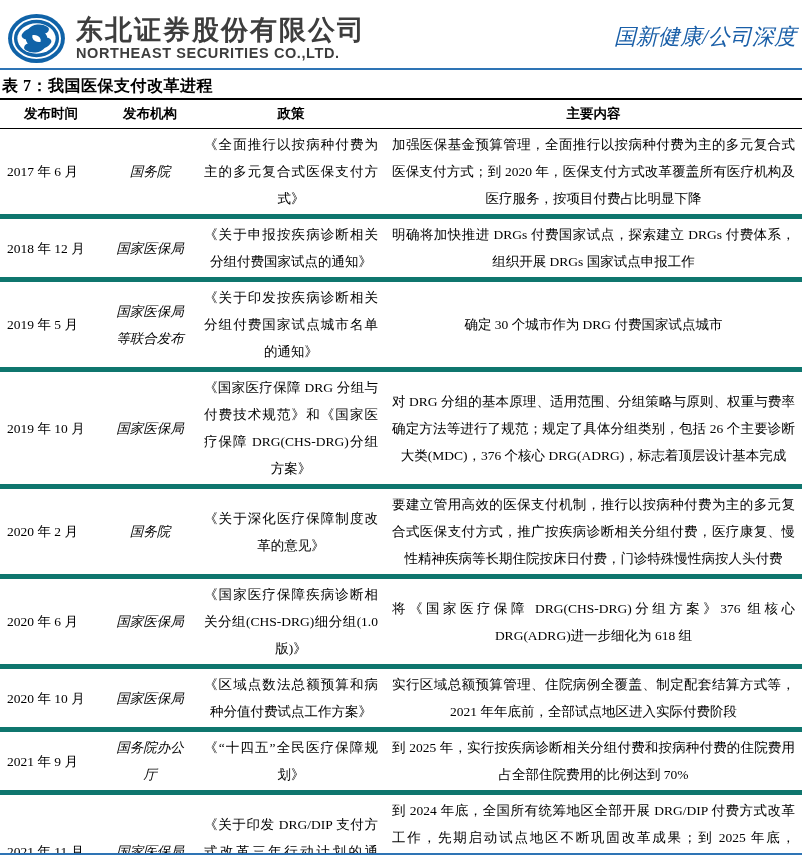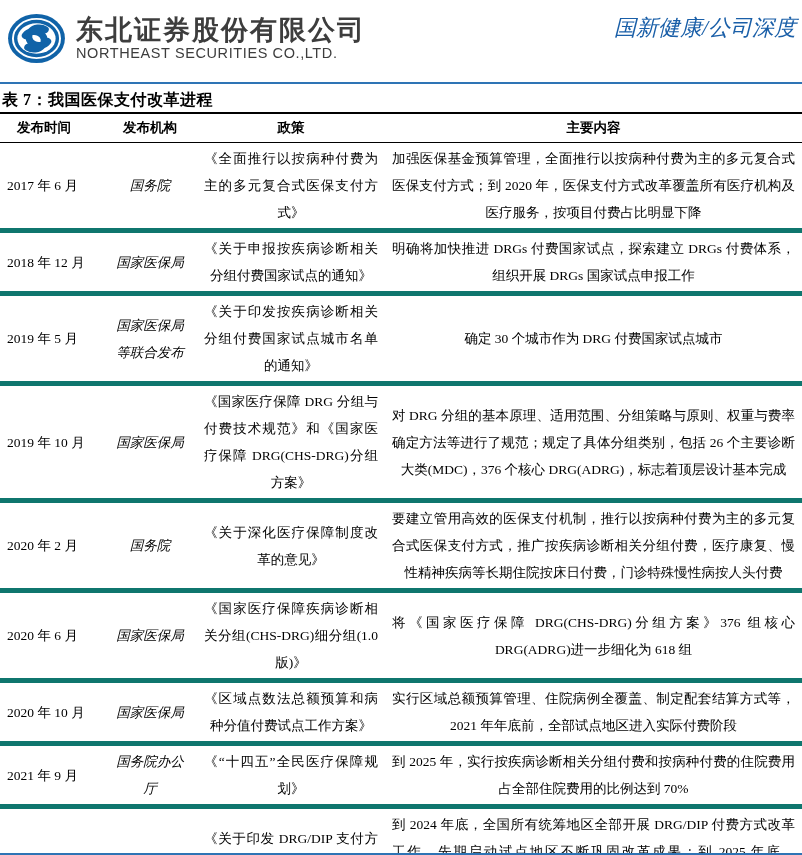--- a/index.html
+++ b/index.html
@@ -14,39 +14,39 @@
     width: 802px;
     height: 855px;
     overflow: hidden;
     background: #fff;
   }
 
   
   .report-header {
     display: flex;
     justify-content: space-between;
-    align-items: flex-start;
+    align-items: center;
     padding: 13px 4px 4px 7px;
-    height: 82px;
+    height: 68px;
   }
   .brand { display: flex; align-items: center; gap: 10px; }
   .logo-wrap { width: 59px; height: 51px; flex: 0 0 auto; }
   .logo-wrap svg { display: block; width: 59px; height: 51px; }
   .brand-names { display: flex; flex-direction: column; }
   .company-cn {
     font-family: "Liberation Sans", "DejaVu Sans", sans-serif;
     font-weight: bold;
     font-size: 27px;
     line-height: 30px;
     letter-spacing: 2px;
     color: #3d3d3d;
   }
   .company-en {
     font-family: "Liberation Sans", "DejaVu Sans", sans-serif;
-    font-weight: normal;
+    font-weight: bold;
     font-size: 14.5px;
     line-height: 17px;
     letter-spacing: 0.6px;
     color: #3d3d3d;
   }
   .report-tag {
     font-weight: normal;
     font-style: italic;
     font-size: 22px;
     color: #1a5fa8;
@@ -77,21 +77,21 @@
   .policy-table col.c3 { width: 188px; }
   .policy-table col.c4 { width: 417px; }
   .policy-table thead th {
     font-weight: bold;
     font-size: 13.5px;
     line-height: 18px;
     padding: 5px 4px 5px 4px;
     border-bottom: 1px solid #000;
     text-align: center;
   }
-  .policy-table thead th.h-date { text-align: left; padding-left: 17px; }
+  .policy-table thead th.h-date { text-align: left; padding-left: 24px; }
   .policy-table tbody td {
     font-size: 13.5px;
     line-height: 27px;
     vertical-align: middle;
     padding: 2px 7px;
   }
   .policy-table tbody tr + tr td { border-top: 5px solid #0f766e; }
   td.c-date  { text-align: left; padding-left: 13px; }
   td.c-org   { text-align: center; padding-left: 4px; padding-right: 4px; font-style: italic; }
   td.c-policy {

